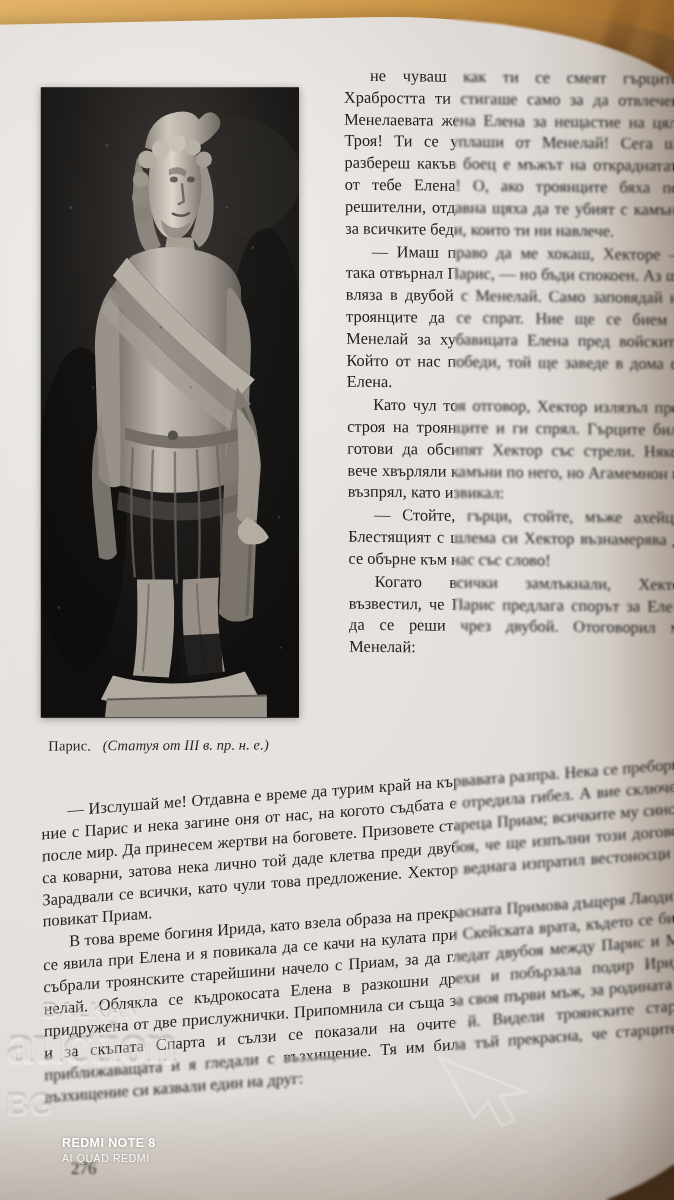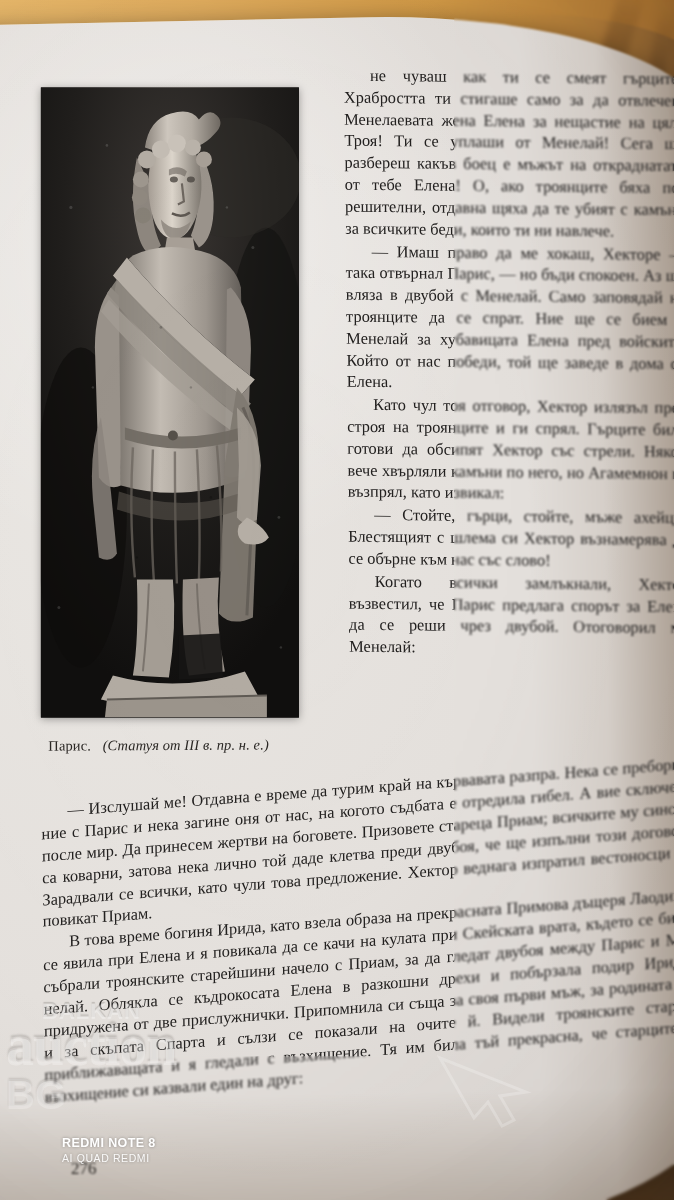--- a/index.html
+++ b/index.html
@@ -163,26 +163,26 @@
     font-size:56px;
     letter-spacing:-1px;
     color:rgba(255,255,255,.26);
     text-shadow:0 2px 0 rgba(255,255,255,.5), 0 -2px 2px rgba(80,75,70,.40);
     line-height:.95;
     margin-top:-4px;
   }
   .wm-balkan .wm-l3{
     font-family:"Liberation Sans", sans-serif;
     font-weight:700;
-    font-size:40px;
+    font-size:32px;
     letter-spacing:0px;
     color:rgba(255,255,255,.22);
     text-shadow:0 2px 0 rgba(255,255,255,.45), 0 -1px 2px rgba(80,75,70,.35);
     line-height:1;
-    margin-top:2px;
+    margin-top:17px;
   }
   .wm-arrow{
     position:absolute;
     left:430px;top:1040px;
     width:120px;height:90px;
     opacity:.30;
     pointer-events:none;
   }
   .wm-cam{
     position:absolute;

